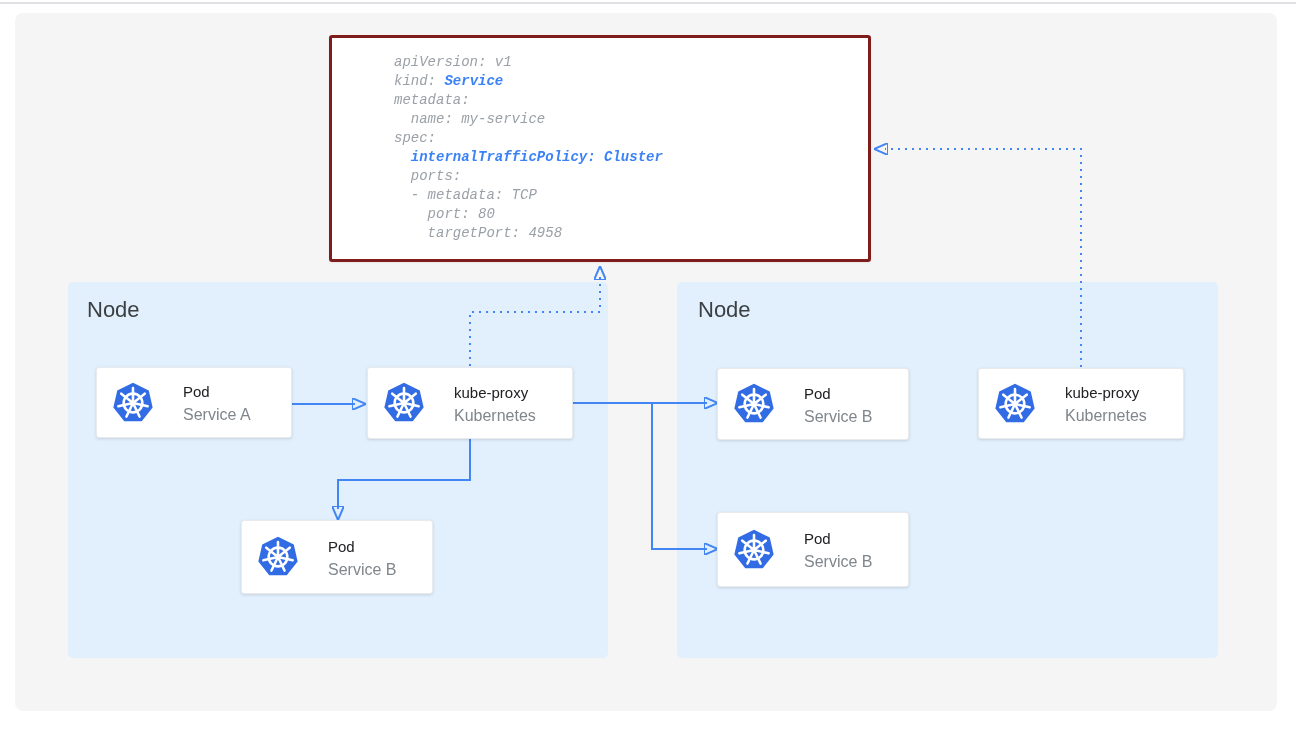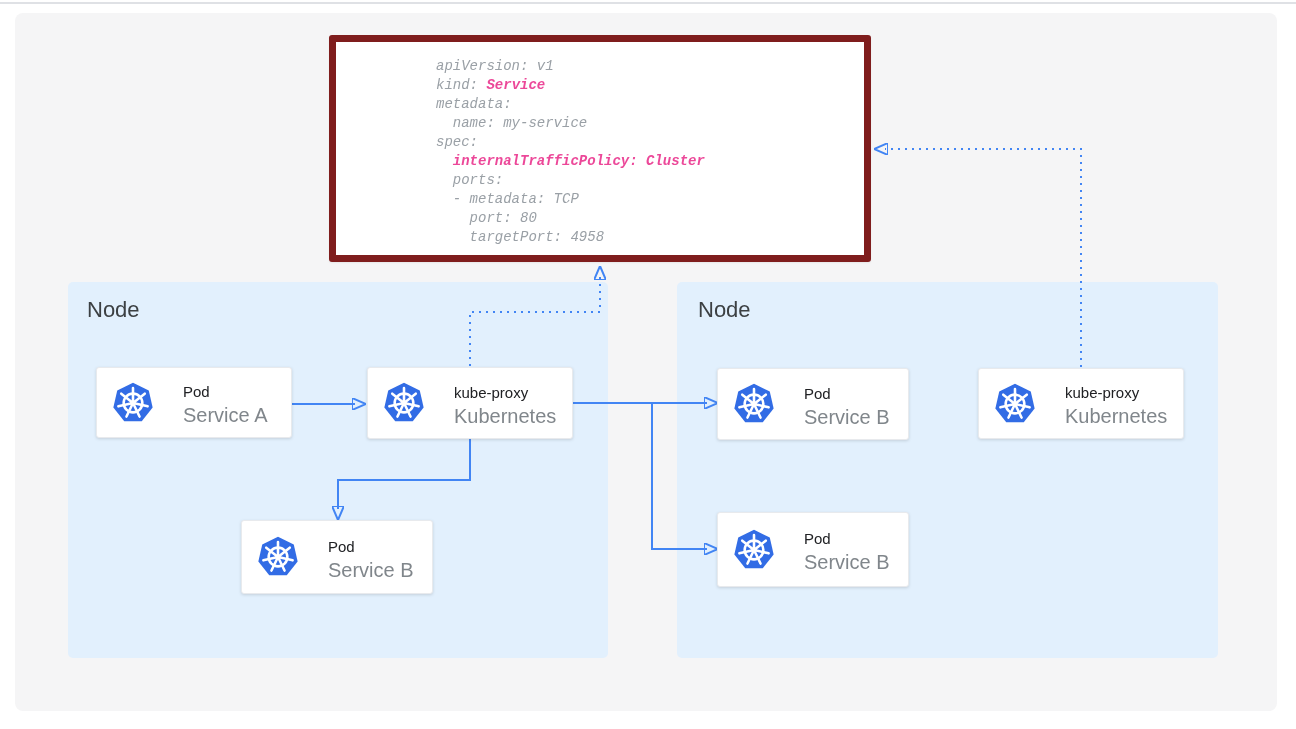--- a/index.html
+++ b/index.html
@@ -10,35 +10,35 @@
 
   .canvas { position:absolute; left:15px; top:13px; width:1262px; height:698px;
             background:#f5f5f6; border-radius:8px; }
 
   .node-panel { position:absolute; background:#e2f0fd; border-radius:5px; }
   .node-panel.left  { left:68px;  top:282px; width:540px; height:376px; }
   .node-panel.right { left:677px; top:282px; width:541px; height:376px; }
   .node-label { position:absolute; font-size:22px; color:#3c4043; }
 
   .code-block { position:absolute; left:329px; top:35px; width:542px; height:227px;
-                background:#ffffff; border:7px solid #7f1d1d; border-radius:3px;
+                background:#ffffff; border:3px solid #7f1d1d; border-radius:3px;
                 box-shadow:0 1px 2px rgba(0,0,0,0.06);
-                padding:15px 0 0 100px;
+                padding:15px 0 0 62px;
                 font-family:"Liberation Mono", monospace; font-style:italic;
                 font-size:14px; line-height:19px; color:#9aa0a6; }
   .code-line { white-space:pre; }
-  .code-line .bold { font-weight:bold; color:#ec4899; }
+  .code-line .bold { font-weight:bold; color:#3b82f6; }
 
   .card { position:absolute; background:#ffffff; border:1px solid #e8eaed; border-radius:3px;
           box-shadow:0 1px 3px rgba(60,64,67,0.18);
           display:flex; align-items:center; padding-left:14px; }
   .card .icon { flex:0 0 auto; width:44px; height:44px; display:block; }
   .card .txt { margin-left:28px; }
   .card .title { font-size:15px; line-height:25px; color:#202124; }
-  .card .subtitle { font-size:20px; line-height:22px; color:#80868b; }
+  .card .subtitle { font-size:16px; line-height:22px; color:#80868b; }
 
   .overlay { position:absolute; left:0; top:0; width:1296px; height:729px; pointer-events:none; }
   .overlay path { fill:none; stroke:#4285f4; stroke-width:2; }
   .overlay path.dotted { stroke-dasharray:2 5; }
 </style>
 </head>
 <body>
 
 <div id="stage">
 

